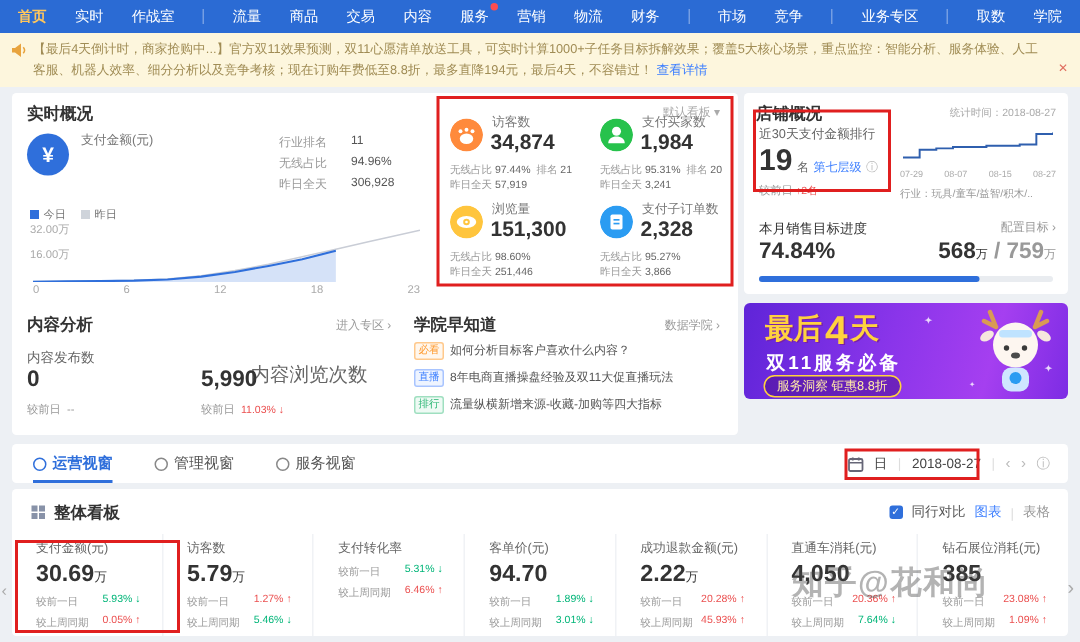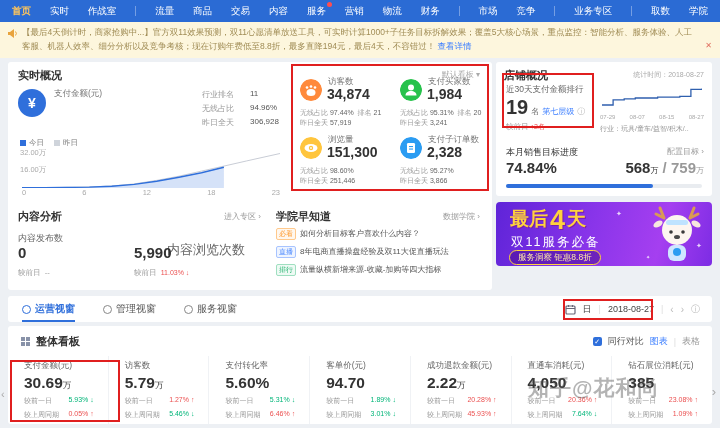--- a/index.html
+++ b/index.html
@@ -28,21 +28,21 @@
   
   #card-realtime { left:8px; top:62px; width:484px; height:158px; }
   .rt-title { position:absolute; left:10px; top:6px; }
   .rt-board-sel { position:absolute; right:12px; top:7px; font-size:8px; color:#aaa; }
   .rt-icon { position:absolute; left:10px; top:27px; width:28px; height:28px; border-radius:50%;
              background:#2f6fdb; color:#fff; font-size:14px; font-weight:bold; display:flex; align-items:center; justify-content:center; }
   .rt-main-label { position:absolute; left:46px; top:26px; font-size:8.5px; color:#777; }
   .rt-main-value { position:absolute; left:45px; top:36px; font-size:19px; font-weight:bold; color:#333; }
   .rt-stats { position:absolute; left:178px; top:27px; font-size:8px; }
   .rt-stats .row { display:flex; margin-bottom:3px; }
-  .rt-stats .k { color:#999; width:48px;margin-left:16px; }
+  .rt-stats .k { color:#999; width:48px; }
   .rt-stats .v { color:#555; }
   .rt-legend { position:absolute; left:12px; top:76px; font-size:7.5px; color:#777; display:flex; gap:10px; align-items:flex-end; }
   .sq { display:inline-block; width:6px; height:6px; margin-right:3px; vertical-align:-1px; }
   .ytick { position:absolute; font-size:7.5px; color:#aaa; left:12px; }
   .rt-chart { position:absolute; left:14px; top:90px; }
   .rt-xticks { position:absolute; left:14px; top:126px; width:258px; display:flex; justify-content:space-between; font-size:7.5px; color:#aaa; }
 
   .rt-metric { position:absolute; width:100px; }
   .m-icon { position:absolute; left:0; top:3px; width:22px; height:22px; border-radius:50%; }
   .m-label { position:absolute; left:28px; top:0; font-size:8.5px; color:#777; white-space:nowrap; }
@@ -90,21 +90,21 @@
   .tag.t0 { color:#ff9a2e; border-color:#ffc98c; background:#fff7ee; }
   .tag.t1 { color:#3d7fff; border-color:#a8c4ff; background:#eef4ff; }
   .tag.t2 { color:#2bb673; border-color:#9fdfc0; background:#eefaf4; }
 
   
   #banner { left:496px; top:202px; width:216px; height:64px; border-radius:4px; overflow:hidden;
             background:linear-gradient(105deg,#5f24d8 0%,#8a35ea 45%,#a53ff0 75%,#7d2ce4 100%); }
   .bn-l1 { position:absolute; left:14px; top:4px; color:#ffd23e; font-weight:bold; display:flex; align-items:flex-end;
            text-shadow:1px 1px 0 #7a1fa8; }
   .bn-l1 .a { font-size:19px; } .bn-l1 .b { font-size:27px; line-height:.9; margin:0 2px; } .bn-l1 .c { font-size:19px; }
-  .bn-l2 { position:absolute; left:15px; top:32px; color:#fff; font-size:12.5px; letter-spacing:2px; font-weight:normal; }
+  .bn-l2 { position:absolute; left:15px; top:32px; color:#fff; font-size:12.5px; letter-spacing:2px; font-weight:bold; }
   .bn-pill { position:absolute; left:13px; top:48px; border:1px solid #ffd23e; border-radius:8px; color:#ffe9a8;
              background:rgba(70,10,130,.45); font-size:8.5px; padding:0 8px; line-height:1.5; }
   .bn-star { position:absolute; color:rgba(255,255,255,.8); font-size:7px; }
 
   
   #tabbar { left:8px; top:296px; width:704px; height:26px; display:flex; align-items:center; }
   .tab { display:flex; align-items:center; gap:4px; font-size:10px; color:#555; margin-left:28px; height:26px; position:relative; }
   .tab:first-child { margin-left:14px; }
   .tab.active { color:#2f6fdb; font-weight:bold; }
   .tab.active:after { content:""; position:absolute; left:0; right:0; bottom:0; height:2px; background:#2f6fdb; }
@@ -434,21 +434,20 @@
             <span>较前一日</span>
             <span class="bdelta" data-dir="up"><span>1.27%</span> <span>↑</span></span>
           </div>
         <div class="brow">
             <span>较上周同期</span>
             <span class="bdelta" data-dir="down"><span>5.46%</span> <span>↓</span></span>
           </div>
       </div>
       <div class="bcol">
         <div class="blabel">支付转化率</div>
-        <div class="bval"><span>5.60%</span><span class="unit"></span></div>
         <div class="brow">
             <span>较前一日</span>
             <span class="bdelta" data-dir="down"><span>5.31%</span> <span>↓</span></span>
           </div>
         <div class="brow">
             <span>较上周同期</span>
             <span class="bdelta" data-dir="up"><span>6.46%</span> <span>↑</span></span>
           </div>
       </div>
       <div class="bcol">

